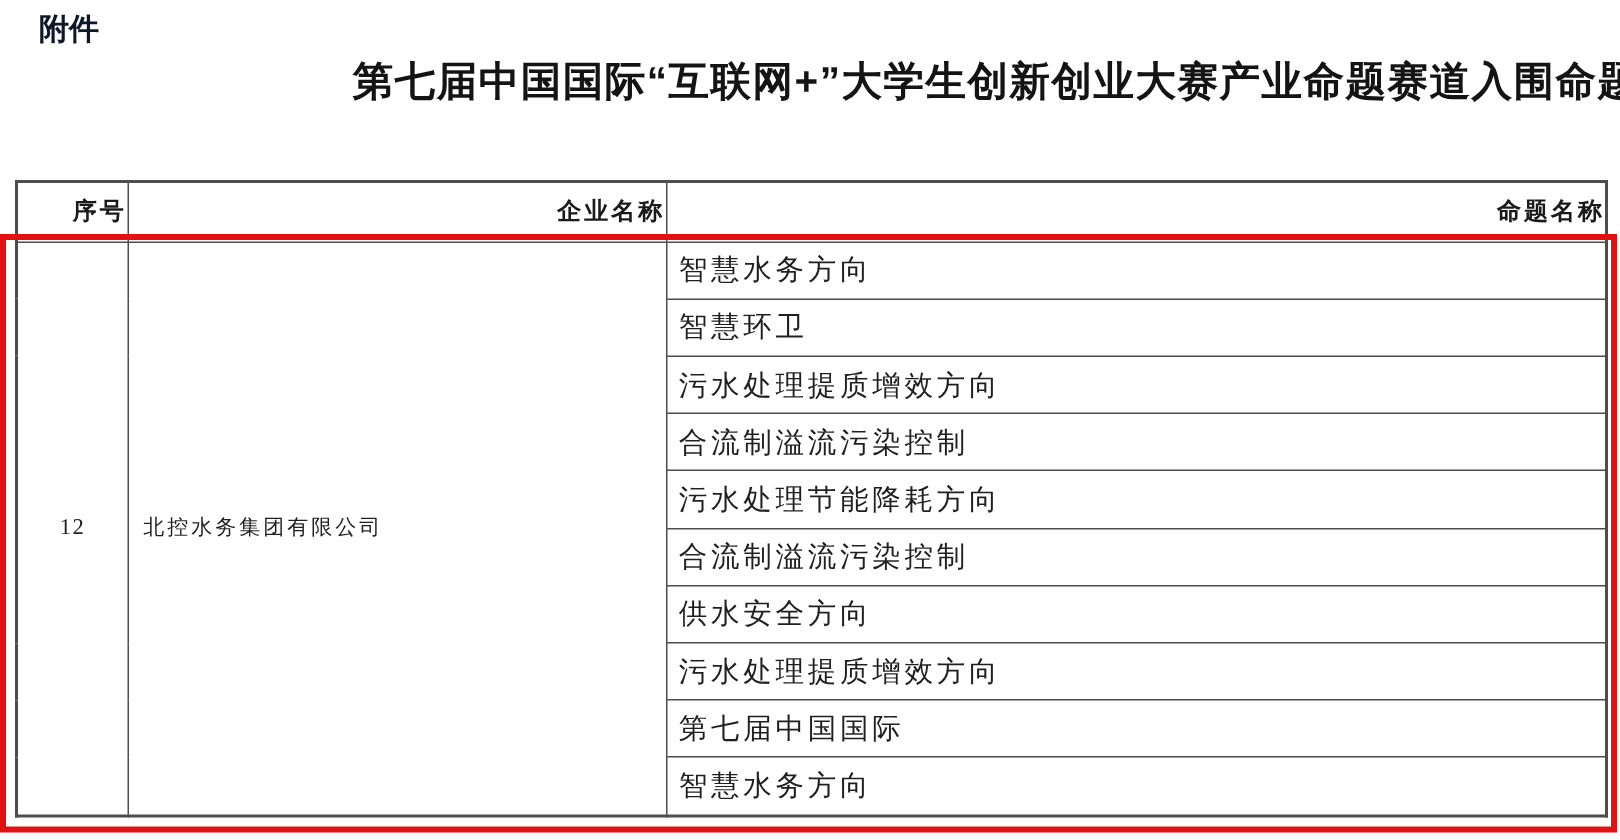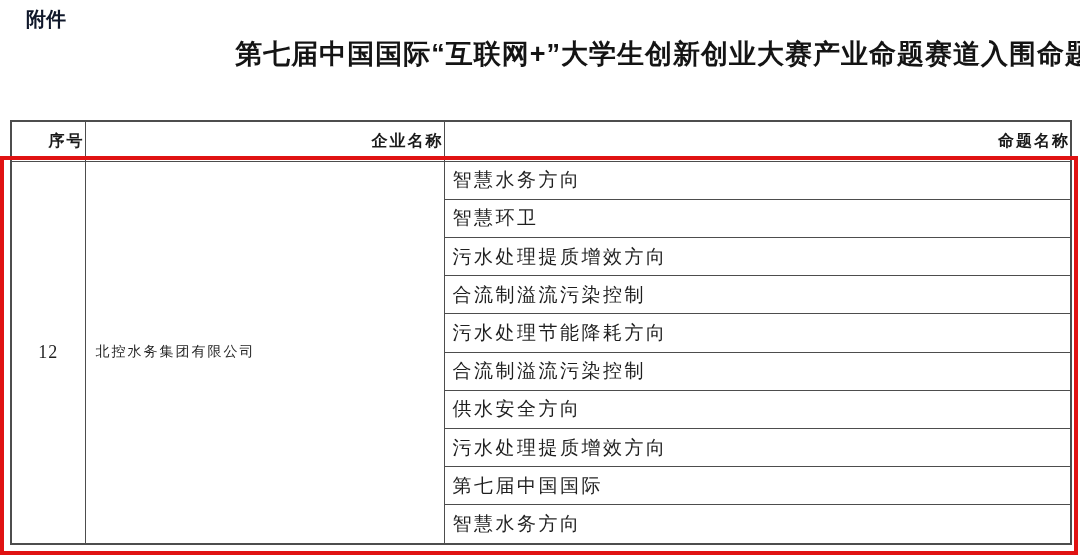--- a/index.html
+++ b/index.html
@@ -60,21 +60,21 @@
   .main-table th {
     font-size: 16px;
     font-weight: 700;
     text-align: right;
     letter-spacing: 2px;
     color: #1a1a1a;
   }
   td.serial-cell {
     text-align: center;
     vertical-align: middle;
-    font-size: 18px;
+    font-size: 15px;
     letter-spacing: 1px;
   }
   td.company-cell {
     vertical-align: middle;
     font-size: 14px;
     padding-left: 10px;
     letter-spacing: 2px;
   }
   td.prop-cell {
     font-size: 19px;

